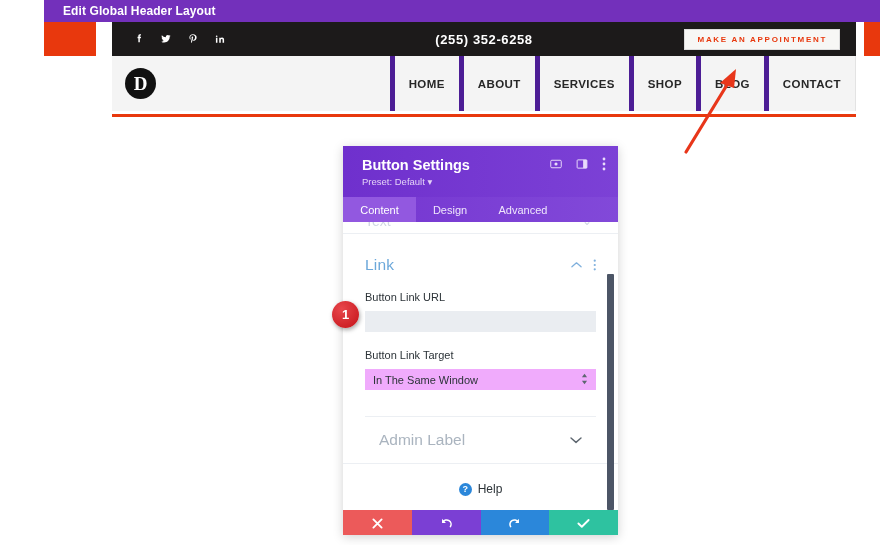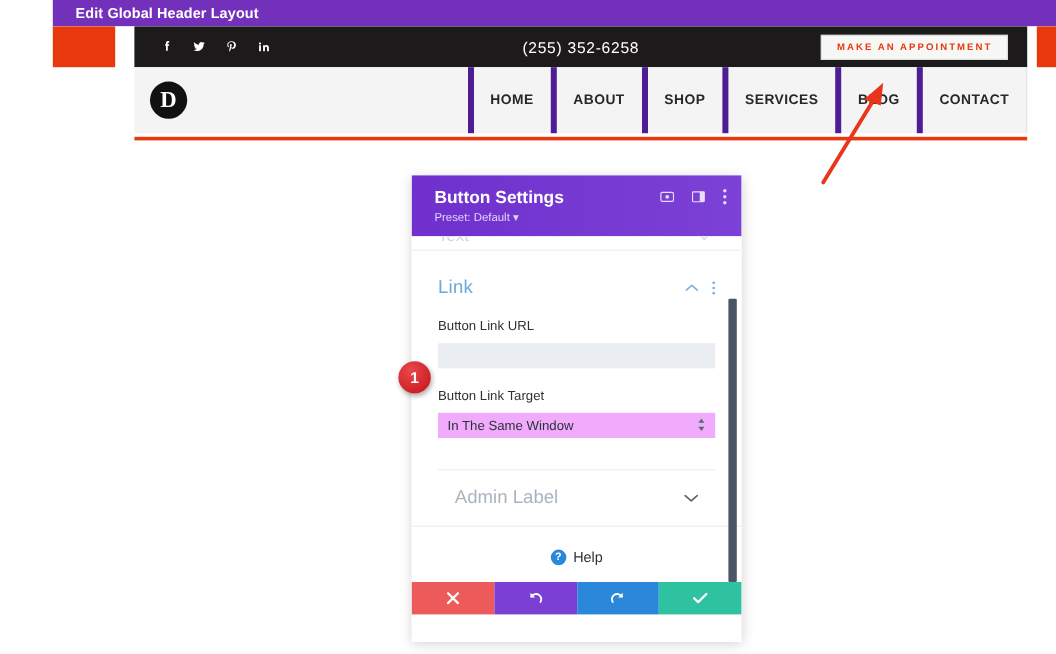--- a/index.html
+++ b/index.html
@@ -49,21 +49,21 @@
   }
   .social .s-icon {
     width: 14px; height: 14px; display: flex; align-items: center; justify-content: center;
     color: #ffffff; fill: #ffffff; cursor: pointer;
   }
   .social .s-icon svg { display:block; }
 
   .phone {
     position: absolute; left: 0; right: 0; top: 0; height: 34px;
     display: flex; align-items: center; justify-content: center;
-    color: #ffffff; font-size: 13px; font-weight: normal;
+    color: #ffffff; font-size: 13px; font-weight: bold;
     font-family: "Liberation Sans", sans-serif; letter-spacing: .6px;
   }
   .appt-btn {
     position: absolute; right: 16px; top: 7px;
     padding: 4px 12px 4px 13px;
     background: #f7f7f5; border: 1px solid #ddd;
     color: #e8380d; font-size: 8px; font-weight: bold;
     letter-spacing: 1.7px; line-height: 11px;
     cursor: pointer; white-space: nowrap;
   }
@@ -278,22 +278,22 @@
       </div>
 
       <div class="appt-btn">MAKE AN APPOINTMENT</div>
     </div>
 
     <div class="navbar">
       <div class="logo">D</div>
       <div class="navmenu">
         <div class="navitem">HOME</div>
         <div class="navitem">ABOUT</div>
+        <div class="navitem">SERVICES</div>
         <div class="navitem">SHOP</div>
-        <div class="navitem">SERVICES</div>
         <div class="navitem">BLOG</div>
         <div class="navitem">CONTACT</div>
       </div>
     </div>
     <div class="nav-underline"></div>
 
     <svg class="arrow-svg" viewBox="0 0 110 105">
       <line x1="22" y1="95" x2="66" y2="23" stroke="#e8361a" stroke-width="3.2" stroke-linecap="round"></line>
       <polygon points="72,12 56,26 70,31" fill="#e8361a"></polygon>
     </svg>
@@ -320,20 +320,25 @@
         <span class="h-icon">
           <svg width="4" height="14" viewBox="0 0 4 14">
             <circle cx="2" cy="2" r="1.4" fill="#e9dcfb"></circle>
             <circle cx="2" cy="7" r="1.4" fill="#e9dcfb"></circle>
             <circle cx="2" cy="12" r="1.4" fill="#e9dcfb"></circle>
           </svg>
         </span>
       </div>
     </div>
 
+    <div class="tabs">
+      <div class="tab tab-content">Content</div>
+      <div class="tab tab-design">Design</div>
+      <div class="tab tab-advanced">Advanced</div>
+    </div>
 
     <div class="modal-body">
 
       <div class="row-cut">
         <span class="cut-label">Text</span>
         <span class="cut-chev">⌄</span>
       </div>
 
       <div class="section-gap"></div>
 

